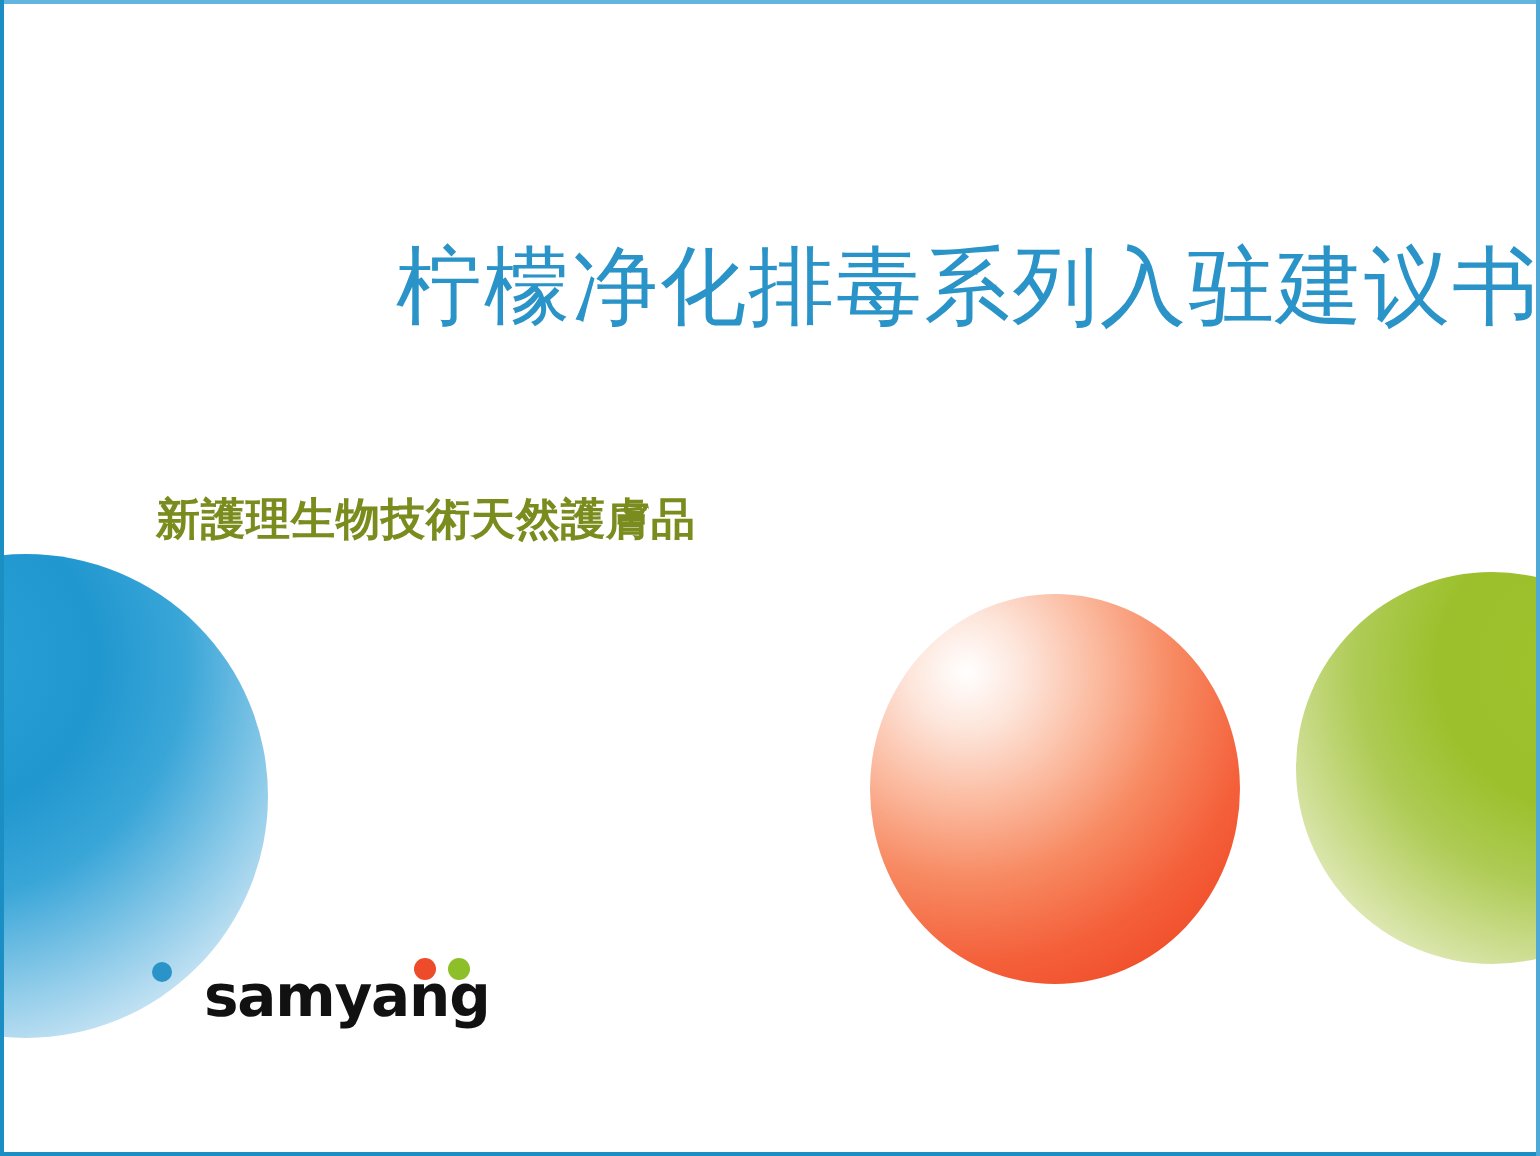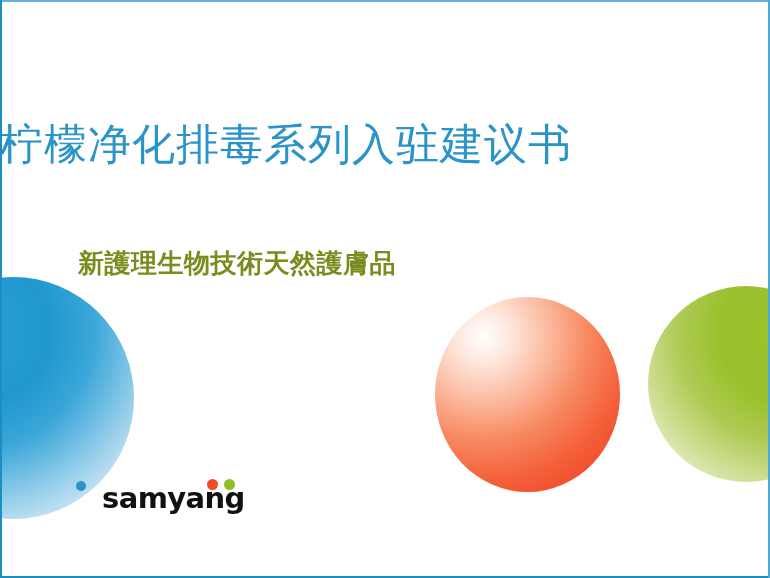--- a/index.html
+++ b/index.html
@@ -86,21 +86,21 @@
                 #e9f0cd 88%,
                 #ffffff 100%);
   }
 
   
   .title {
     position: absolute;
     left: 0;
     top: 118px;
     width: 770px;
-    text-align: left;
+    text-align: right;
     z-index: 10;
     color: #2a93c8;
     font-family: "DejaVu Serif", "Liberation Serif", serif;
     font-size: 43px;
     font-weight: 400;
     letter-spacing: 1px;
     line-height: 1.22;
     white-space: nowrap;
   }
 
@@ -118,21 +118,21 @@
     font-weight: 700;
     letter-spacing: 0px;
     line-height: 1.0;
     white-space: nowrap;
     margin: 0 0 14px 0;
   }
 
   .subtitle-2 {
     color: #7a8c1e;
     font-family: "DejaVu Sans", "Liberation Sans", sans-serif;
-    font-size: 26px;
+    font-size: 22px;
     font-weight: 700;
     letter-spacing: 0.5px;
     line-height: 1.0;
     white-space: nowrap;
     margin: 0;
   }
 
   
   .logo {
     position: absolute;

